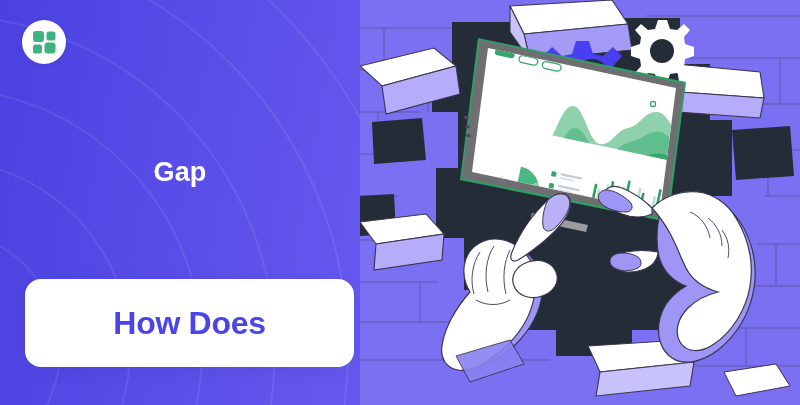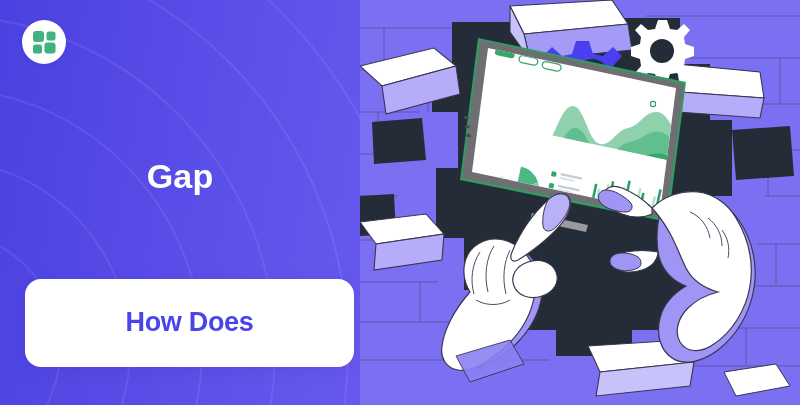--- a/index.html
+++ b/index.html
@@ -19,30 +19,30 @@
   .rings svg{display:block;}
 
   
   .logo-badge{
     position:absolute;left:22px;top:20px;width:44px;height:44px;border-radius:50%;
     background:#ffffff;box-shadow:0 1px 4px rgba(30,20,100,.12);
   }
   .logo-badge svg{position:absolute;left:0;top:0;}
   .kicker{
     position:absolute;left:0;top:157px;width:360px;text-align:center;
-    color:#ffffff;font-size:34px;font-weight:bold;letter-spacing:.2px;
+    color:#ffffff;font-size:27px;font-weight:bold;letter-spacing:.2px;
   }
   .title-card{
     position:absolute;left:25px;top:279px;width:329px;height:88px;
     background:#ffffff;border-radius:16px;
     box-shadow:0 4px 16px rgba(40,25,120,.10);
     display:flex;align-items:center;justify-content:center;
   }
   .title-card h1{
-    margin:0;color:#4b44ea;font-size:27px;line-height:1.08;font-weight:bold;
+    margin:0;color:#4b44ea;font-size:32px;line-height:1.08;font-weight:bold;
     text-align:center;letter-spacing:-.3px;
   }
 
   
   .illo{position:absolute;left:360px;top:0;width:440px;height:405px;}
   .illo svg{display:block;}
 </style>
 </head>
 <body>
 

